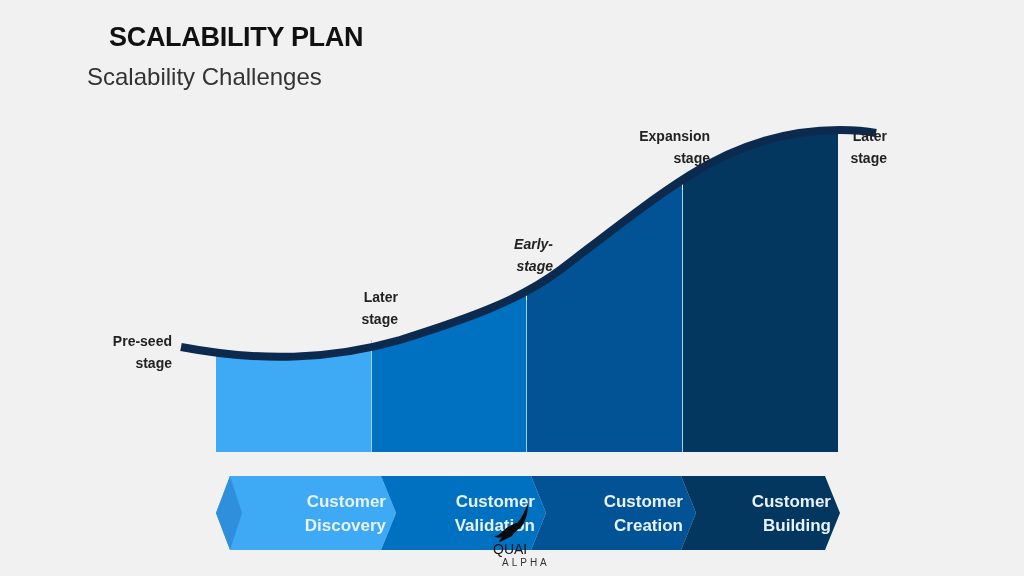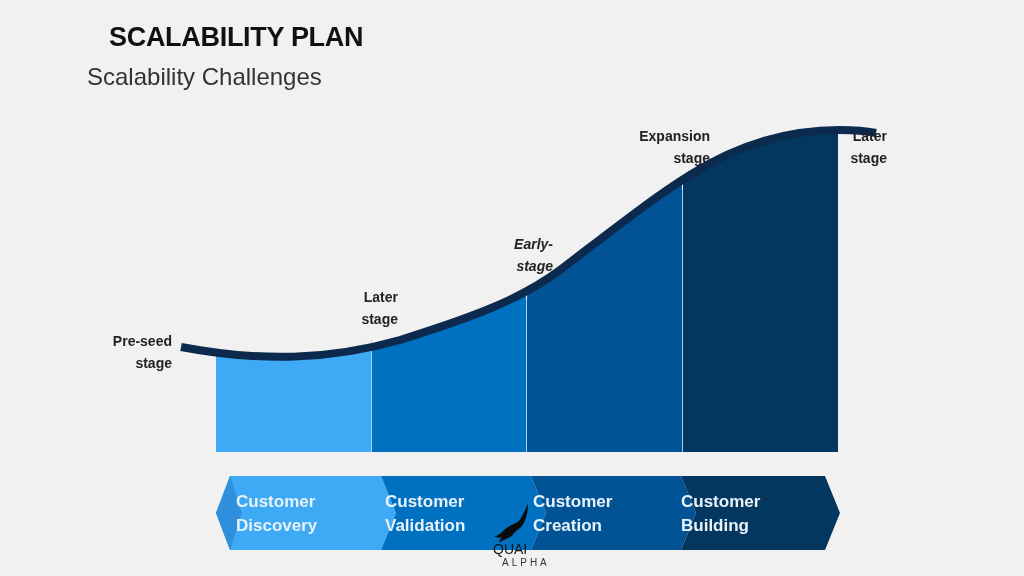--- a/index.html
+++ b/index.html
@@ -18,21 +18,21 @@
     font-size: 24px; color: #333;
   }
   .stage-label {
     position: absolute; font-size: 14px; font-weight: bold; color: #222;
     text-align: right; line-height: 22px; white-space: pre-line;
   }
   svg.diagram { position: absolute; left: 0; top: 0; }
   .chevron-label {
     position: absolute; top: 490px; width: 150px;
     font-size: 17px; font-weight: bold; color: #e8f2fb;
-    text-align: left; line-height: 24px; white-space: pre-line;
+    text-align: right; line-height: 24px; white-space: pre-line;
   }
   .logo {
     position: absolute; left: 488px; top: 502px; width: 48px; height: 70px;
   }
   .logo-quai {
     position: absolute; left: 493px; top: 541px; font-size: 14px; font-weight: normal; color: #111; letter-spacing: 0px;
   }
   .logo-alpha {
     position: absolute; left: 502px; top: 557px; font-size: 10px; color: #333; letter-spacing: 3px;
   }

